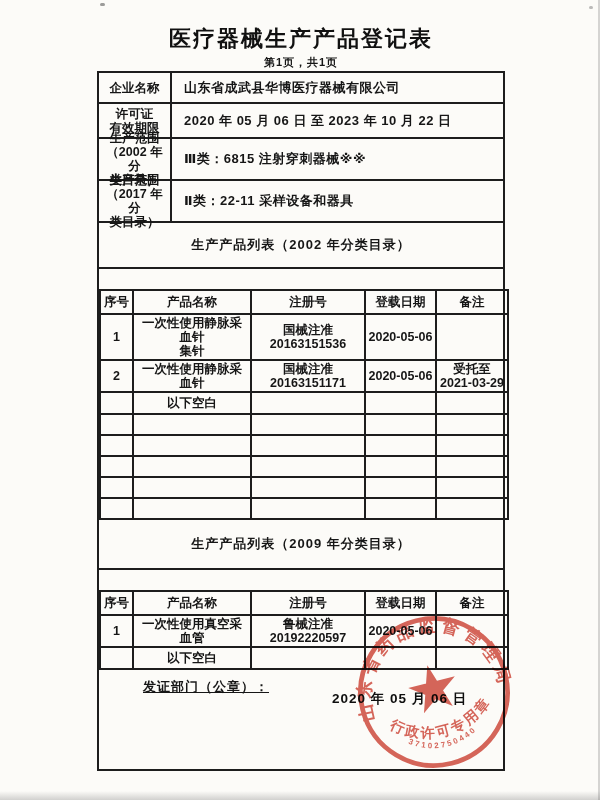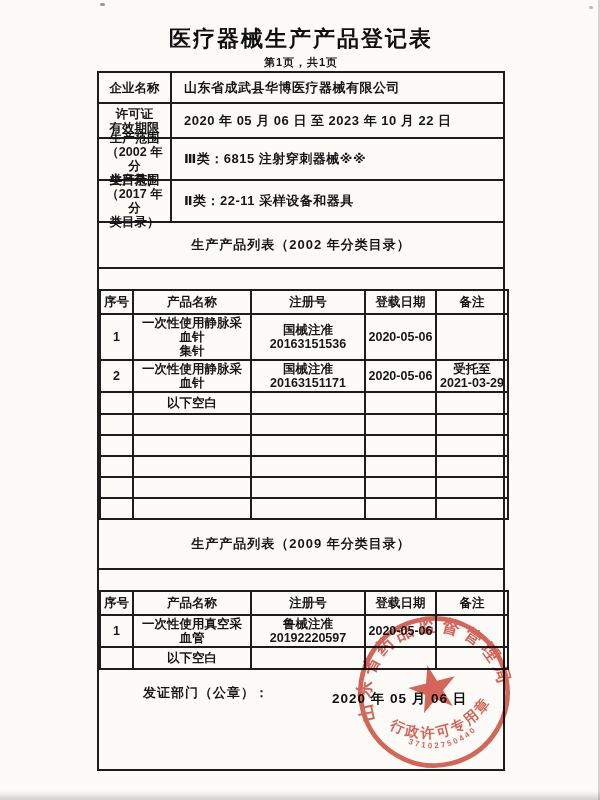--- a/index.html
+++ b/index.html
@@ -43,21 +43,21 @@
   }
   table.prod tr.hdr{height:24px}
   table.prod tr.r30{height:30px}
   table.prod tr.r31{height:31px}
   table.prod tr.blank{height:22px}
   table.prod tr.empty{height:21px}
   table.prod{border-bottom:2px solid #1d1d1d;}
   .wrap2{white-space:pre-line;}
   
   .footer-cell{height:99px;position:relative;}
-  .issuing{position:absolute;left:44px;top:14px;font-size:13px;letter-spacing:1px;}
+  .issuing{position:absolute;left:44px;top:8px;font-size:13px;letter-spacing:1px;text-decoration:underline;}
   .stamp-date{
     position:absolute;left:332px;top:690px;font-size:13.5px;letter-spacing:1px;
     color:#0e0e0e;z-index:3;
   }
   
   .seal{
     position:absolute;left:355px;top:613px;width:158px;height:158px;z-index:4;
     color:#cf4437;opacity:.82;mix-blend-mode:multiply;
     transform:rotate(-14deg);pointer-events:none;
   }

